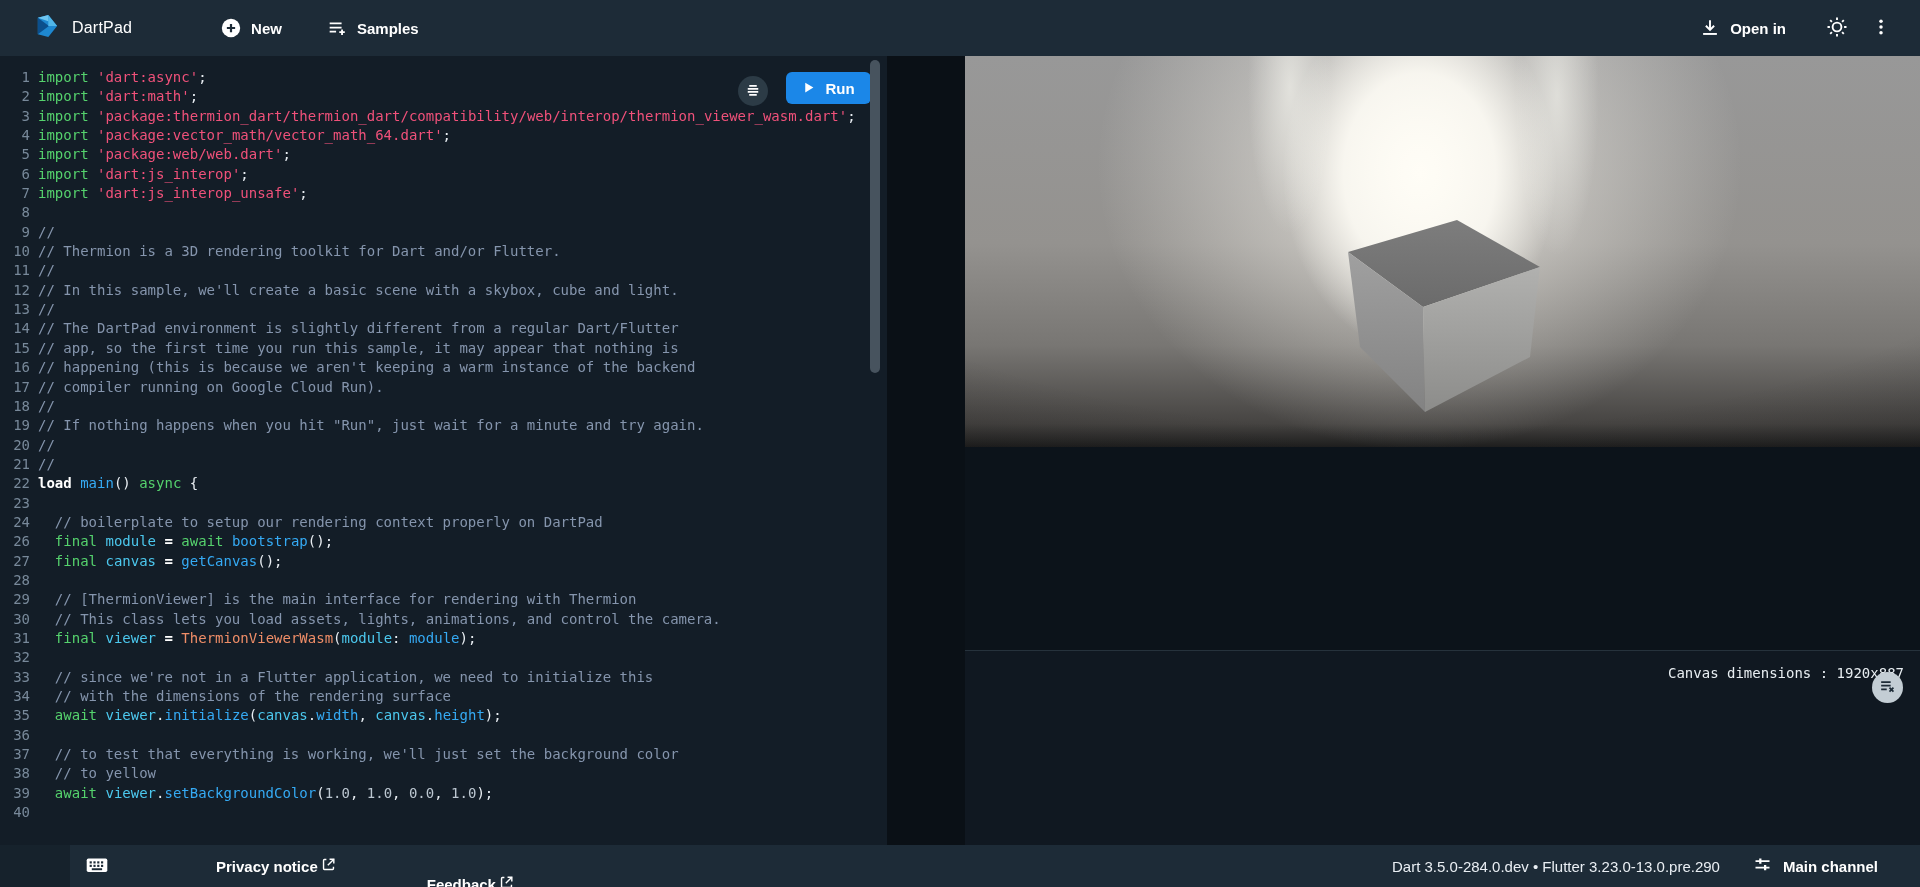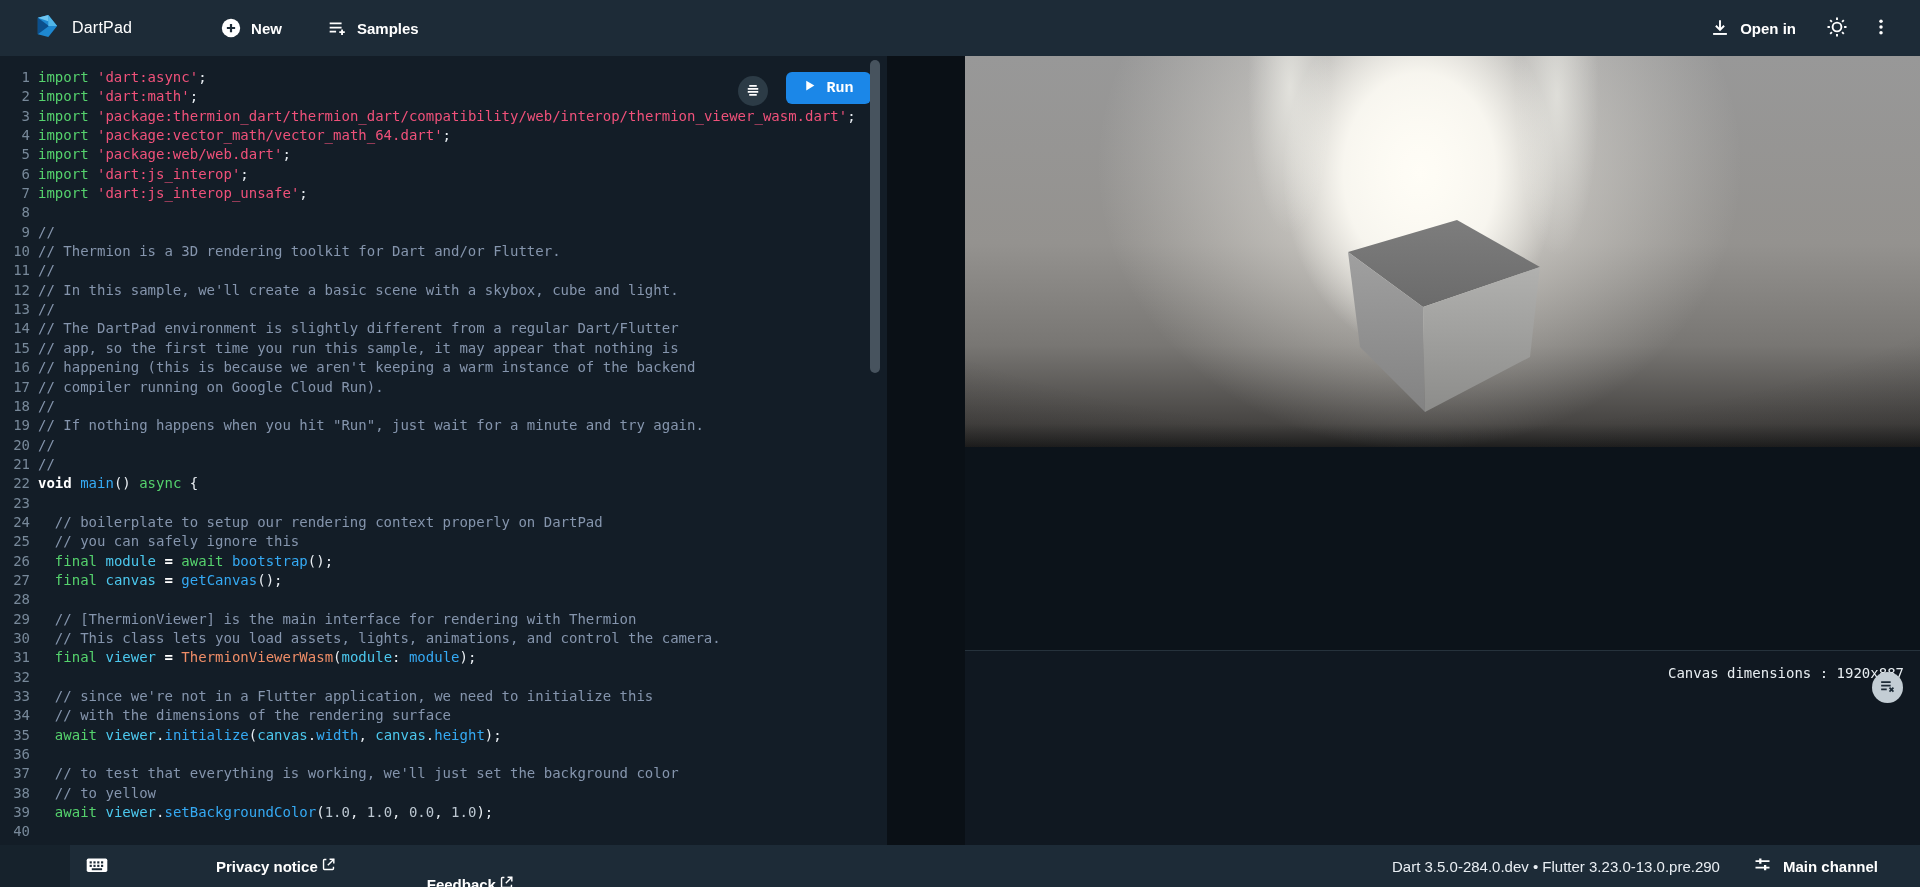--- a/index.html
+++ b/index.html
@@ -11,21 +11,21 @@
   .topbar { position:absolute; top:0; left:0; right:0; height:56px; background:#1d2b37;
             display:flex; align-items:center; padding:0 22px 0 32px; color:#eef3f6; }
   .brand { display:flex; align-items:center; gap:12px; }
   .brand-title { font-size:16px; letter-spacing:.2px; color:#ffffff; }
   .tb-btn { display:flex; align-items:center; gap:9px; color:#ffffff; font-size:15px; font-weight:700;
             cursor:pointer; background:none; border:none; }
   .tb-btn svg { display:block; }
   .new-btn { margin-left:88px; }
   .samples-btn { margin-left:44px; }
   .tb-spacer { flex:1; }
-  .openin-btn { margin-right:24px;justify-content:flex-end; }
+  .openin-btn { margin-right:34px;justify-content:flex-end; }
   .icon-btn { background:none; border:none; cursor:pointer; display:flex; align-items:center; justify-content:center;
               width:34px; height:34px; }
   .kebab { margin-left:10px; }
 
   
   .main { position:absolute; top:56px; left:0; right:0; bottom:42px; background:#0a1016; }
 
   
   .editor-pane { position:absolute; left:0; top:0; width:887px; height:100%; background:#131d27; overflow:hidden; }
   .code-area { position:absolute; inset:0; padding-top:12px; font-family:"DejaVu Sans Mono", monospace;
@@ -36,21 +36,21 @@
   .t-str { color:#f0517a; }
   .t-cm { color:#8595ad; }
   .t-id { color:#4cc8ee; }
   .t-fn { color:#35aaf4; }
   .t-cls { color:#ef8d67; }
   .t-num { color:#bcc7d1; }
   .t-pl { color:#e9eef3; }
   .t-wb { color:#ffffff; font-weight:700; }
 
   .run-btn { position:absolute; top:16px; right:16px; width:85px; height:32px; background:#1b87e8; color:#fff;
-             border:none; border-radius:6px; font-size:15px; font-weight:700; font-family:Liberation Mono, monospace;
+             border:none; border-radius:6px; font-size:15px; font-weight:700; font-family:Liberation Sans, sans-serif;
              display:flex; align-items:center; justify-content:center; gap:10px; cursor:pointer; }
   .format-btn { position:absolute; top:20px; right:119px; width:30px; height:30px; border-radius:50%;
                 background:#2c3b46; border:none; display:flex; align-items:center; justify-content:center; cursor:pointer; }
   .v-scrollbar { position:absolute; top:4px; right:7px; width:10px; height:313px; background:#47535e; border-radius:5px; cursor:pointer; }
 
   
   .right-pane { position:absolute; left:965px; right:0; top:0; height:100%; background:#0c131a; }
   .scene { position:absolute; left:0; right:0; top:0; height:391px;
     background:
       radial-gradient(ellipse 60px 210px at 34% 8%,  rgba(255,255,248,.55), rgba(255,255,248,0) 70%),
@@ -172,24 +172,23 @@
             <div class="code-line"><span class="ln">12</span><span class="lc"><span class="t-cm">// In this sample, we'll create a basic scene with a skybox, cube and light.</span></span></div>
             <div class="code-line"><span class="ln">13</span><span class="lc"><span class="t-cm">//</span></span></div>
             <div class="code-line"><span class="ln">14</span><span class="lc"><span class="t-cm">// The DartPad environment is slightly different from a regular Dart/Flutter</span></span></div>
             <div class="code-line"><span class="ln">15</span><span class="lc"><span class="t-cm">// app, so the first time you run this sample, it may appear that nothing is</span></span></div>
             <div class="code-line"><span class="ln">16</span><span class="lc"><span class="t-cm">// happening (this is because we aren't keeping a warm instance of the backend</span></span></div>
             <div class="code-line"><span class="ln">17</span><span class="lc"><span class="t-cm">// compiler running on Google Cloud Run).</span></span></div>
             <div class="code-line"><span class="ln">18</span><span class="lc"><span class="t-cm">//</span></span></div>
             <div class="code-line"><span class="ln">19</span><span class="lc"><span class="t-cm">// If nothing happens when you hit "Run", just wait for a minute and try again.</span></span></div>
             <div class="code-line"><span class="ln">20</span><span class="lc"><span class="t-cm">//</span></span></div>
             <div class="code-line"><span class="ln">21</span><span class="lc"><span class="t-cm">//</span></span></div>
-            <div class="code-line"><span class="ln">22</span><span class="lc"><span class="t-wb">void</span><span class="t-pl"> </span><span class="t-fn">main</span><span class="t-pl">() </span><span class="t-kw">async</span><span class="t-pl"> {</span></span></div>
+            <div class="code-line"><span class="ln">22</span><span class="lc"><span class="t-wb">load</span><span class="t-pl"> </span><span class="t-fn">main</span><span class="t-pl">() </span><span class="t-kw">async</span><span class="t-pl"> {</span></span></div>
             <div class="code-line"><span class="ln">23</span><span class="lc"></span></div>
             <div class="code-line"><span class="ln">24</span><span class="lc"><span class="t-cm">  // boilerplate to setup our rendering context properly on DartPad</span></span></div>
-            <div class="code-line"><span class="ln">25</span><span class="lc"><span class="t-cm">  // you can safely ignore this</span></span></div>
             <div class="code-line"><span class="ln">26</span><span class="lc"><span class="t-pl">  </span><span class="t-kw">final</span><span class="t-pl"> </span><span class="t-id">module</span><span class="t-pl"> </span><span class="t-wb">=</span><span class="t-pl"> </span><span class="t-kw">await</span><span class="t-pl"> </span><span class="t-fn">bootstrap</span><span class="t-pl">();</span></span></div>
             <div class="code-line"><span class="ln">27</span><span class="lc"><span class="t-pl">  </span><span class="t-kw">final</span><span class="t-pl"> </span><span class="t-id">canvas</span><span class="t-pl"> </span><span class="t-wb">=</span><span class="t-pl"> </span><span class="t-fn">getCanvas</span><span class="t-pl">();</span></span></div>
             <div class="code-line"><span class="ln">28</span><span class="lc"></span></div>
             <div class="code-line"><span class="ln">29</span><span class="lc"><span class="t-cm">  // [ThermionViewer] is the main interface for rendering with Thermion</span></span></div>
             <div class="code-line"><span class="ln">30</span><span class="lc"><span class="t-cm">  // This class lets you load assets, lights, animations, and control the camera.</span></span></div>
             <div class="code-line"><span class="ln">31</span><span class="lc"><span class="t-pl">  </span><span class="t-kw">final</span><span class="t-pl"> </span><span class="t-id">viewer</span><span class="t-pl"> </span><span class="t-wb">=</span><span class="t-pl"> </span><span class="t-cls">ThermionViewerWasm</span><span class="t-pl">(</span><span class="t-id">module</span><span class="t-pl">: </span><span class="t-fn">module</span><span class="t-pl">);</span></span></div>
             <div class="code-line"><span class="ln">32</span><span class="lc"></span></div>
             <div class="code-line"><span class="ln">33</span><span class="lc"><span class="t-cm">  // since we're not in a Flutter application, we need to initialize this</span></span></div>
             <div class="code-line"><span class="ln">34</span><span class="lc"><span class="t-cm">  // with the dimensions of the rendering surface</span></span></div>
             <div class="code-line"><span class="ln">35</span><span class="lc"><span class="t-pl">  </span><span class="t-kw">await</span><span class="t-pl"> </span><span class="t-id">viewer</span><span class="t-pl">.</span><span class="t-fn">initialize</span><span class="t-pl">(</span><span class="t-id">canvas</span><span class="t-pl">.</span><span class="t-fn">width</span><span class="t-pl">, </span><span class="t-id">canvas</span><span class="t-pl">.</span><span class="t-fn">height</span><span class="t-pl">);</span></span></div>

